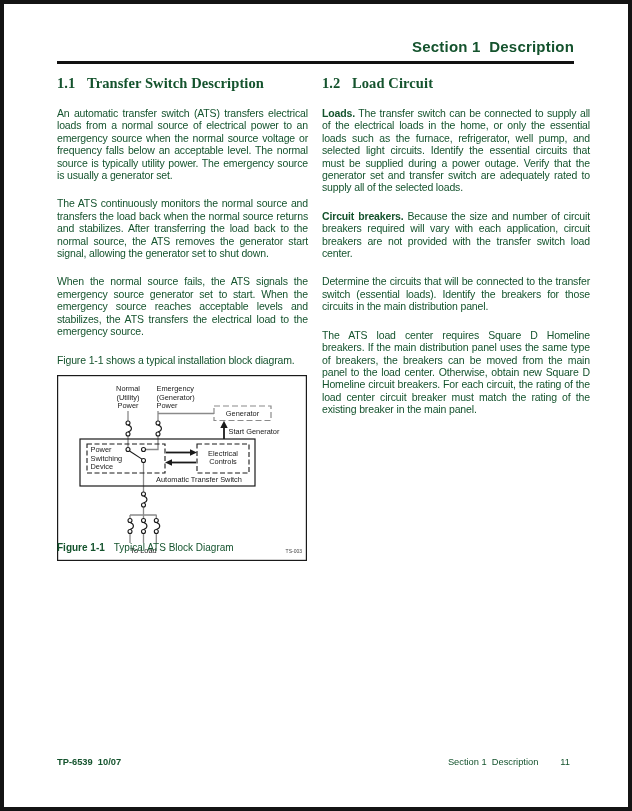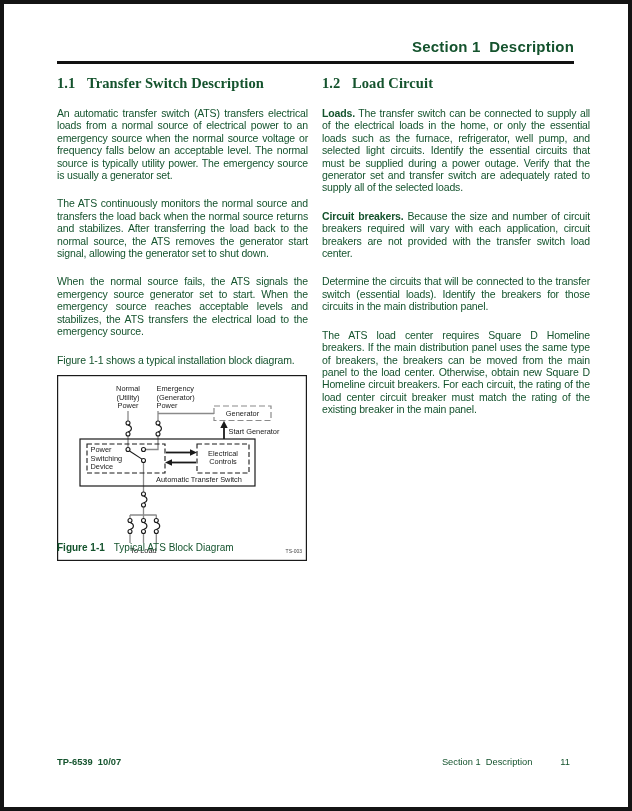--- a/index.html
+++ b/index.html
@@ -22,21 +22,21 @@
     margin:16px 0 12px 0;font-size:10.5px;line-height:12.4px;text-align:justify;
     letter-spacing:-0.15px;
   }
   .lead{font-weight:bold;}
   .figure-wrap{position:absolute;left:53px;top:347px;width:250px;height:186px;background:#fff;margin-top:24px;}
   .figure-caption{position:absolute;left:53px;top:537px;font-size:10px;line-height:13px;}
   .figure-caption .cap-label{font-weight:bold;margin-right:9px;}
   .footer{position:absolute;left:0;right:0;top:753px;font-size:9.3px;}
   .footer-left{position:absolute;left:53px;white-space:pre;font-weight:bold;}
   .footer-right{position:absolute;right:58px;white-space:pre;}
-  .footer-right .pgnum{margin-left:28px;}
+  .footer-right .pgnum{margin-left:22px;}
   
   svg text{font-family:"Liberation Sans",sans-serif;font-size:7.4px;fill:var(--ink,#1a1a1a);}
   svg text.tiny{font-size:5px;fill:#444;}
   .gray-line{stroke:var(--line-gray,#8a8a8a);stroke-width:1.3;fill:none;}
   .blk-line{stroke:var(--ink,#1a1a1a);stroke-width:1.1;fill:none;}
   .blk-node{stroke:var(--ink,#1a1a1a);stroke-width:1.1;fill:#fff;}
   .box-solid{stroke:var(--ink,#1a1a1a);stroke-width:1.2;fill:none;}
   .box-dash{stroke:var(--ink,#1a1a1a);stroke-width:1.1;fill:none;stroke-dasharray:5 2.5;}
   .box-dash-gray{stroke:var(--line-gray,#8a8a8a);stroke-width:1.2;fill:none;stroke-dasharray:6 3;}
   .arrow-line{stroke:var(--ink,#1a1a1a);stroke-width:1.8;fill:none;}

